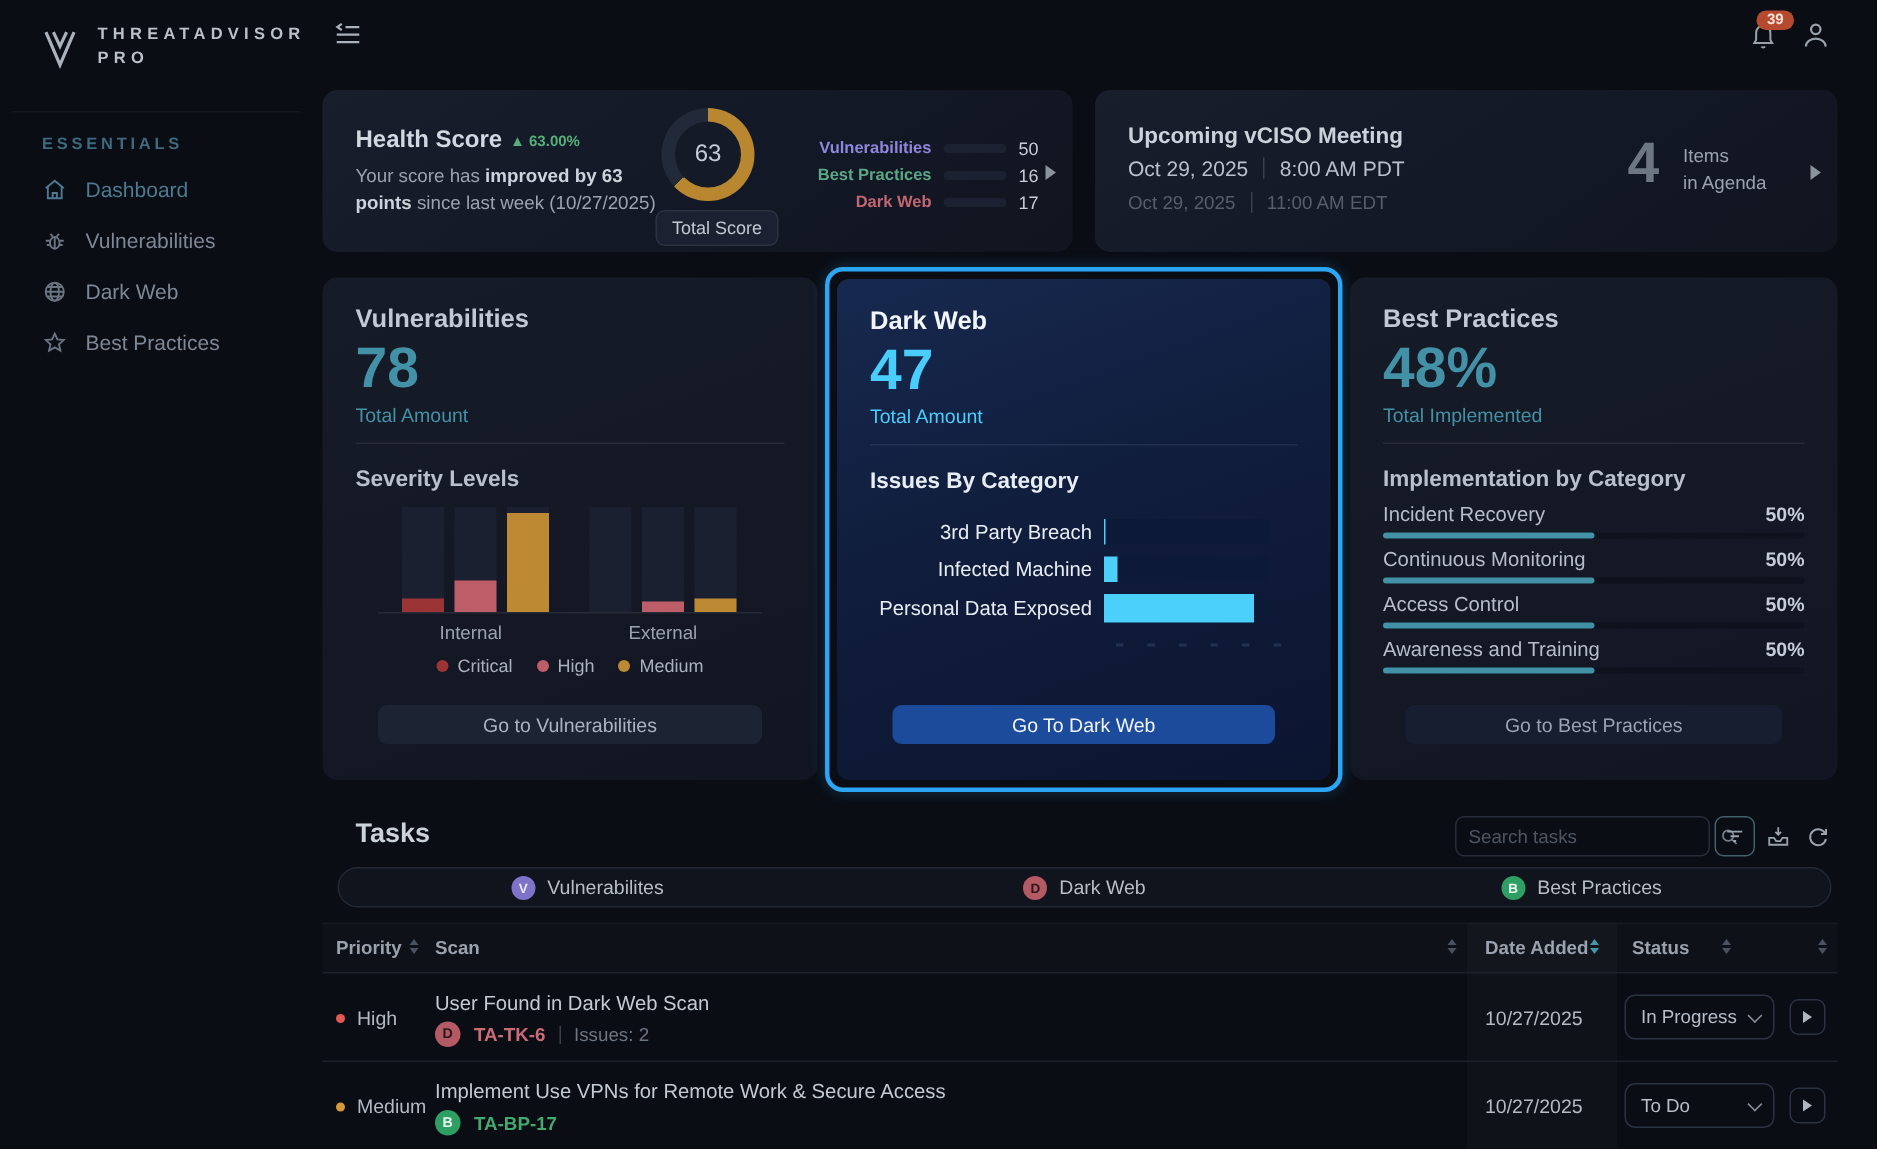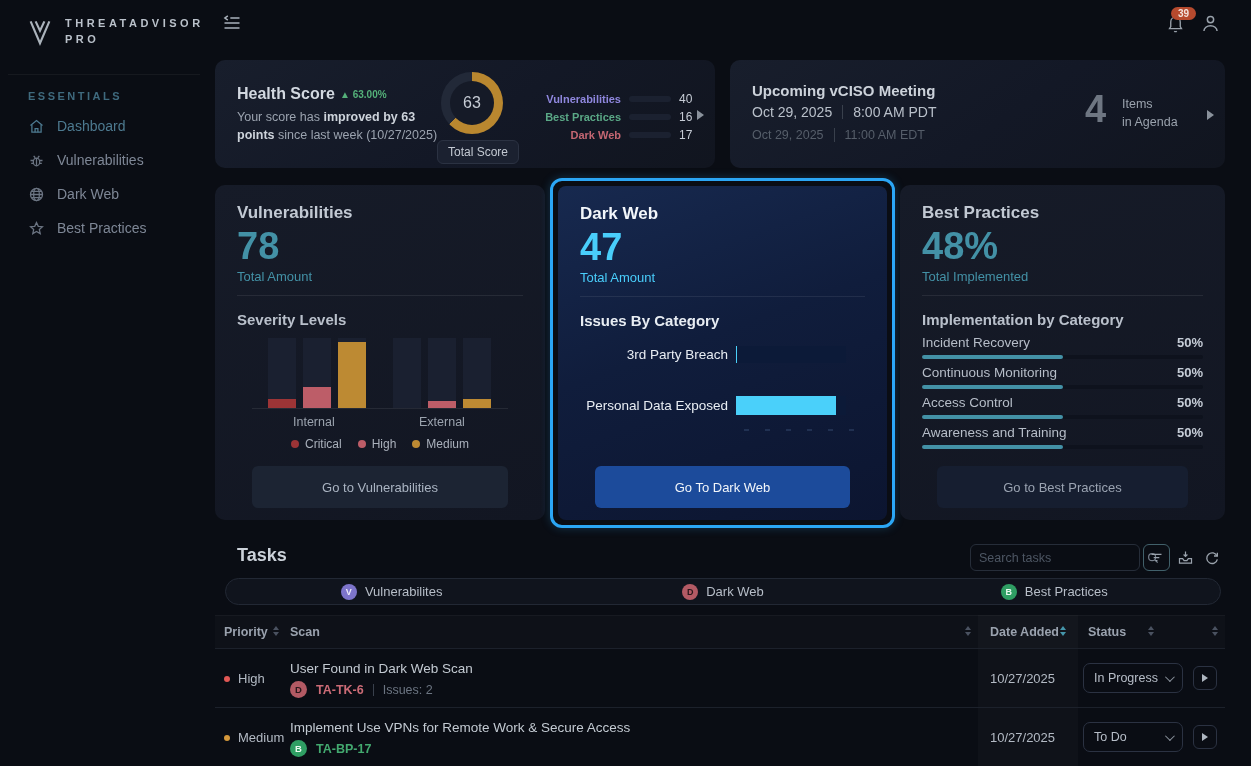--- a/index.html
+++ b/index.html
@@ -58,21 +58,21 @@
   .mc-agenda-lbl { position:absolute; left:392px; top:36px; font-size:12.5px; color:#9aa2ad; line-height:1.4; }
 
   
   .sc-title { position:absolute; left:22px; top:18px; font-size:17px; font-weight:bold; color:#c2c9d3; }
   .sc-total { position:absolute; left:22px; top:40px; font-size:38px; font-weight:bold; }
   .sc-total-lbl { position:absolute; left:22px; top:84px; font-size:13px; }
   .teal { color:#4391a6; }
   .cyan { color:#49cefb; }
   .sc-divider { position:absolute; left:22px; top:110px; right:22px; height:1px; background:rgba(255,255,255,0.08); }
   .sc-section { position:absolute; left:22px; top:126px; font-size:15px; font-weight:bold; color:#b9c0cb; }
-  .sc-btn { position:absolute; bottom:12px; left:37px; right:37px; height:42px; border-radius:6px;
+  .sc-btn { position:absolute; bottom:24px; left:37px; right:37px; height:26px; border-radius:6px;
             display:flex; align-items:center; justify-content:center; font-size:13px; cursor:pointer; }
 
   
   .sev-area { position:absolute; left:53px; top:153px; display:flex; gap:27px; }
   .sev-group { display:flex; gap:7px; }
   .sev-bar { width:28px; height:70px; background:#1a2030; position:relative; }
   .sev-fill { position:absolute; bottom:0; left:0; width:100%; }
   .sev-base { position:absolute; left:37px; right:37px; top:223px; height:1px; background:rgba(255,255,255,0.08); }
   .sev-grp-lbl { position:absolute; top:230px; font-size:12.5px; color:#9ba3ae; }
   .sev-legend { position:absolute; left:0; right:0; top:252px; display:flex; justify-content:center; gap:16px; font-size:12px; color:#aab1bc; }
@@ -238,21 +238,21 @@
     </div>
     <div class="hc-desc"><span>Your score has </span><b>improved by 63 points</b><span> since last week (10/27/2025)</span></div>
     <div class="gauge" style="--pct: 63%;">
       <div class="gauge-inner">63</div>
     </div>
     <div class="gauge-chip">Total Score</div>
 
     <div class="hl-row" style="top:32px">
       <span class="hl-label" style="color: rgb(143, 135, 222);">Vulnerabilities</span>
       <span class="hl-track"><span class="hl-fill" style="background: rgb(143, 135, 222); width: 72%;"></span></span>
-      <span class="hl-value">40</span>
+      <span class="hl-value">50</span>
     </div>
     <div class="hl-row" style="top:50px">
       <span class="hl-label" style="color: rgb(90, 168, 134);">Best Practices</span>
       <span class="hl-track"><span class="hl-fill" style="background: rgb(90, 168, 134); width: 82%;"></span></span>
       <span class="hl-value">16</span>
     </div>
     <div class="hl-row" style="top:68px">
       <span class="hl-label" style="color: rgb(196, 102, 114);">Dark Web</span>
       <span class="hl-track"><span class="hl-fill" style="background: rgb(196, 102, 114); width: 86%;"></span></span>
       <span class="hl-value">17</span>
@@ -338,20 +338,26 @@
       <div class="sc-total-lbl cyan">Total Amount</div>
       <div class="sc-divider"></div>
       <div class="sc-section">Issues By Category</div>
 
       <div class="dw-row" style="top:160px">
         <span class="dw-label">3rd Party Breach</span>
         <span class="dw-track">
             <span class="dw-fill" style="width: 1%;"></span>
           </span>
       </div>
+      <div class="dw-row" style="top:185px">
+        <span class="dw-label">Infected Machine</span>
+        <span class="dw-track">
+            <span class="dw-fill" style="width: 8%;"></span>
+          </span>
+      </div>
       <div class="dw-row" style="top:210px">
         <span class="dw-label">Personal Data Exposed</span>
         <span class="dw-track" style="height:19px">
             <span class="dw-fill" style="width: 91%;"></span>
           </span>
       </div>
       <div class="dw-ticks">
           <i></i>
           <i></i>
           <i></i>

